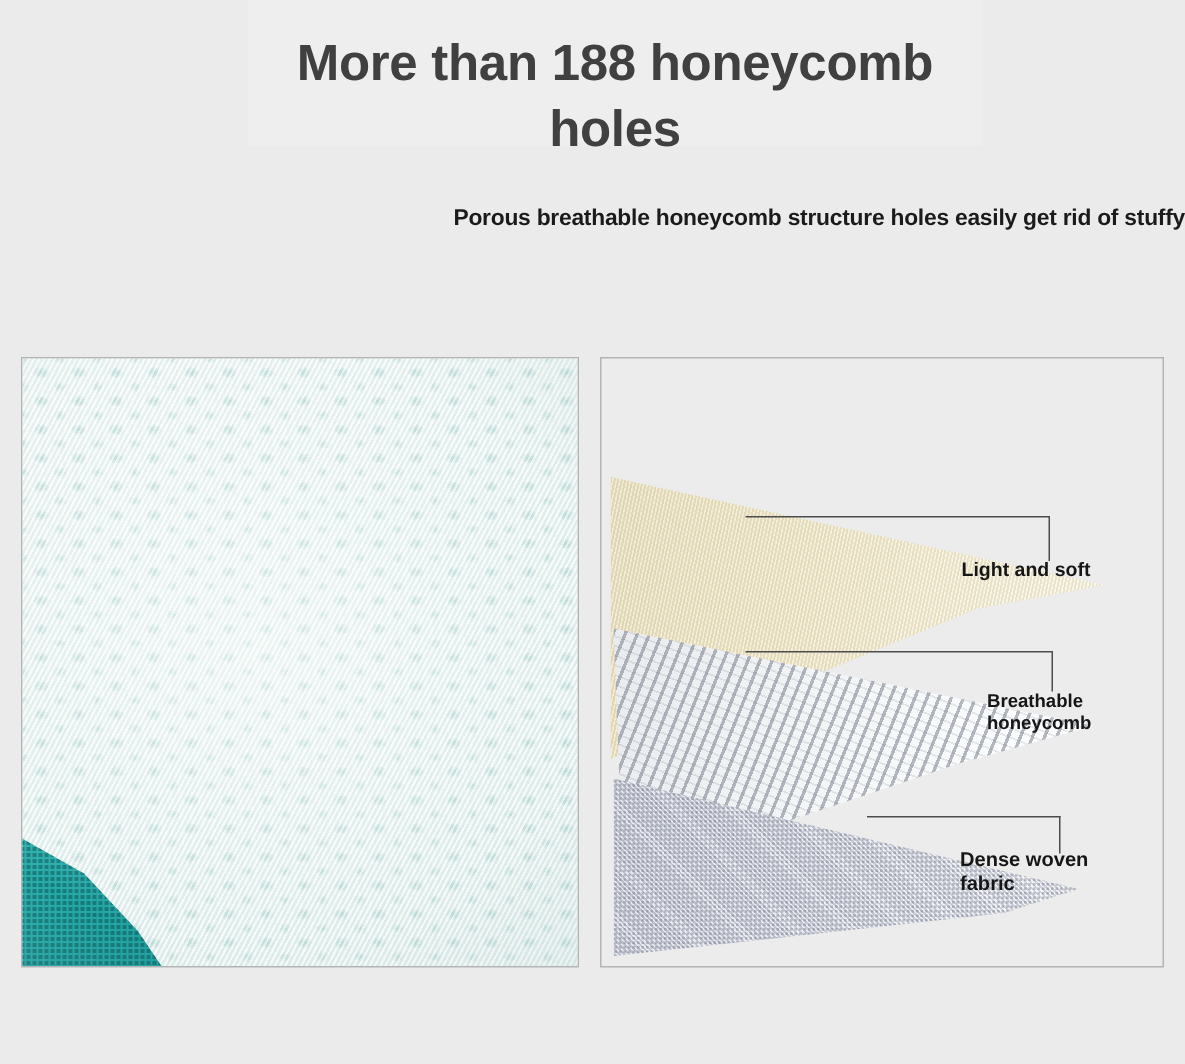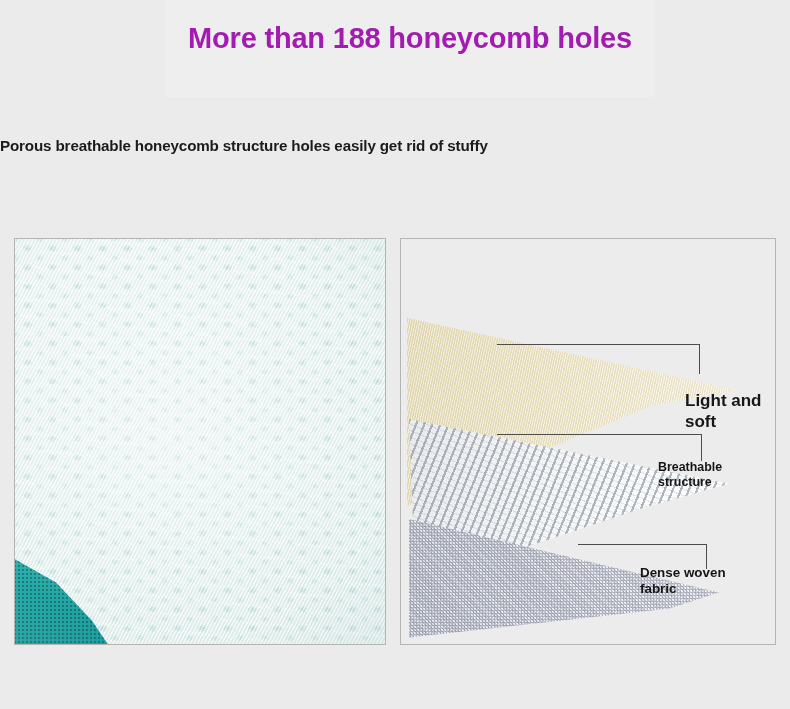--- a/index.html
+++ b/index.html
@@ -23,32 +23,32 @@
     width: 490px;
     height: 97px;
     background: #eeeeee;
   }
   #page-title {
     position: absolute;
     left: 165px;
     top: 20px;
     width: 490px;
     text-align: center;
-    font-size: 29px;
+    font-size: 34px;
     font-weight: bold;
     line-height: 1.30;
-    color: #a21caf;
+    color: #404040;
     letter-spacing: -0.2px;
   }
   #page-subtitle {
     position: absolute;
     left: 0px;
     top: 137px;
     width: 790px;
-    text-align: left;
+    text-align: right;
     font-size: 15.2px;
     font-weight: bold;
     color: #1b1b1b;
     letter-spacing: -0.15px;
   }
 
   
   .panel {
     position: absolute;
     box-sizing: border-box;
@@ -212,21 +212,21 @@
   #leader-dense   .v-line { left: 128px; height: 25px; }
 
   
   .callout {
     position: absolute;
     font-weight: bold;
     color: #161616;
     line-height: 1.22;
     white-space: pre-line;
   }
-  #callout-light  { left: 641px; top: 391px; font-size: 17px; margin-left: 44px; }
+  #callout-light  { left: 641px; top: 372px; font-size: 13px; }
   #callout-breath { left: 658px; top: 460px; font-size: 12.4px; }
   #callout-dense  { left: 640px; top: 565px; font-size: 13.4px; width: 112px; }
 </style>
 </head>
 <body>
 
 <div id="header-band"></div>
 
 <div id="page-title">More than 188 honeycomb holes</div>
 
@@ -260,16 +260,16 @@
 </div>
 
 <div class="leader" id="leader-dense">
   <div class="h-line"></div>
   <div class="v-line"></div>
 </div>
 
 <div class="callout" id="callout-light">Light and soft</div>
 
 <div class="callout" id="callout-breath">Breathable
-structure</div>
+honeycomb</div>
 
 <div class="callout" id="callout-dense">Dense woven
 fabric</div>
 
 </body></html>

